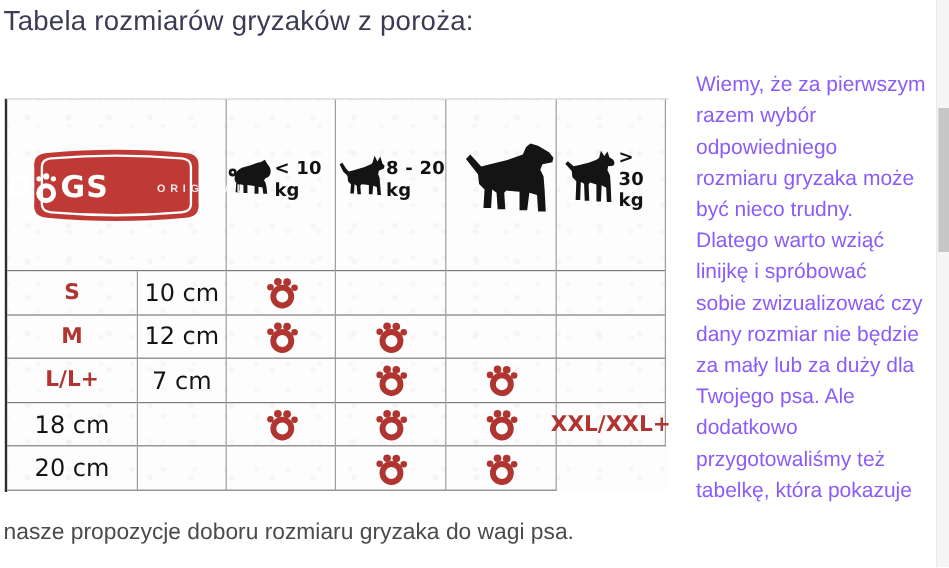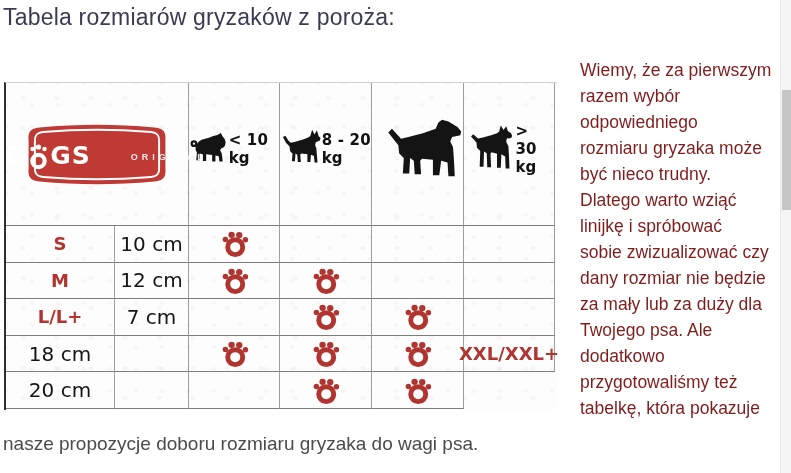--- a/index.html
+++ b/index.html
@@ -37,21 +37,21 @@
                  align-items:center;justify-content:center;padding-top:2px;gap:12px;}
   .brand-row{display:flex;align-items:center;color:#fff;
              font-family:"DejaVu Sans",sans-serif;font-weight:800;font-size:25px;
              letter-spacing:1px;line-height:1;}
   .brand-row svg{margin:4px 1px 0 1px;}
   .logo-sub{margin-top:3px;font-size:9px;letter-spacing:4px;color:rgba(255,255,255,.88);
             font-family:"Liberation Sans",sans-serif;font-weight:600;margin-left:28px;}
 
   
   .sidebar-text{position:absolute;left:580px;top:57px;width:210px;font-size:17.5px;
-                line-height:26px;color:#7f1d1d;}
+                line-height:26px;color:#8b5cf6;}
   .bottom-text{position:absolute;left:3px;top:433px;font-size:19px;color:#4b4b4b;}
 
   
   .scroll-track{position:absolute;right:0;top:0;width:11px;height:473px;
                 background:#f5f5f5;border-left:1px solid #e9e9e9;box-sizing:border-box;}
   .scroll-thumb{position:absolute;left:1px;top:90px;width:9px;height:120px;background:#c6c6c6;}
 </style>
 </head>
 <body>
 

